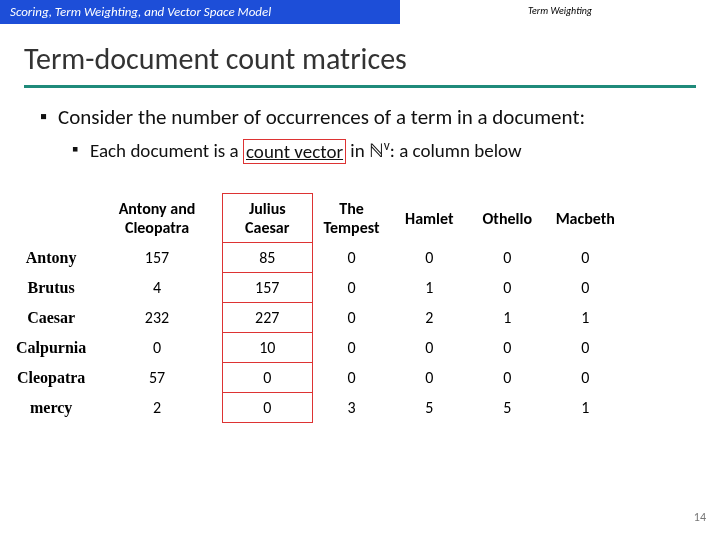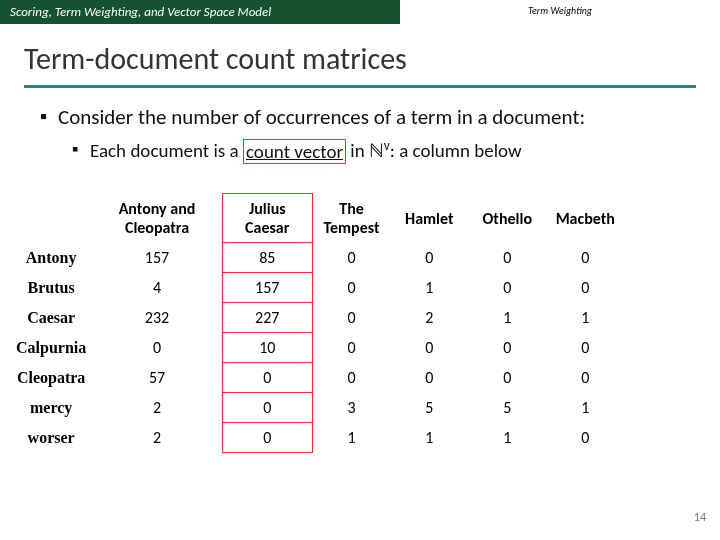--- a/index.html
+++ b/index.html
@@ -1,19 +1,19 @@
 <!DOCTYPE html>
 <html><head>
 <meta charset="utf-8">
 <style>
   * { margin: 0; padding: 0; box-sizing: border-box; }
   html, body { width: 720px; height: 540px; font-family: Calibri, Arial, sans-serif; background: #fff; overflow: hidden; }
   .slide { position: relative; width: 720px; height: 540px; }
   .topbar { display: flex; height: 24px; }
-  .topbar-left { background: #14532d; color: #fff; font-style: italic; font-size: 13px; padding: 4px 10px; flex: 0 0 400px; }
+  .topbar-left { background: #1d4ed8; color: #fff; font-style: italic; font-size: 13px; padding: 4px 10px; flex: 0 0 400px; }
   .topbar-right { color: #000; font-style: italic; font-size: 10px; padding: 4px 10px; flex: 1; text-align: center; }
   .title { font-size: 30px; color: #333; padding: 16px 24px 8px; }
   .title-underline { height: 3px; background: #1f8a7a; margin: 0 24px 12px; }
   .bullet1 { display: flex; padding: 4px 0 4px 40px; }
   .bullet1 .marker { width: 18px; font-size: 20px; color: #111; }
   .bullet1 .text { font-size: 21px; color: #111; line-height: 1.25; padding-right: 30px; }
   .bullet2 { display: flex; padding: 4px 0 8px 72px; }
   .bullet2 .marker { width: 18px; font-size: 18px; color: #111; }
   .bullet2 .text { font-size: 19px; color: #111; line-height: 1.25; }
   .uline { text-decoration: underline; border: 1.5px solid #d33; padding: 0 2px; }
@@ -114,26 +114,17 @@
         </tr>
         <tr>
           <th class="rowh c0">mercy</th>
           <td class="c1">2</td>
           <td class="c2 colbox">0</td>
           <td class="c3">3</td>
           <td class="c4">5</td>
           <td class="c5">5</td>
           <td class="c6">1</td>
         </tr>
-        <tr>
-          <th class="rowh c0">worser</th>
-          <td class="c1">2</td>
-          <td class="c2 colbox">0</td>
-          <td class="c3">1</td>
-          <td class="c4">1</td>
-          <td class="c5">1</td>
-          <td class="c6">0</td>
-        </tr>
       </tbody>
   </table>
 
   <div class="pgnum">14</div>
 </div>
 
 </body></html>

